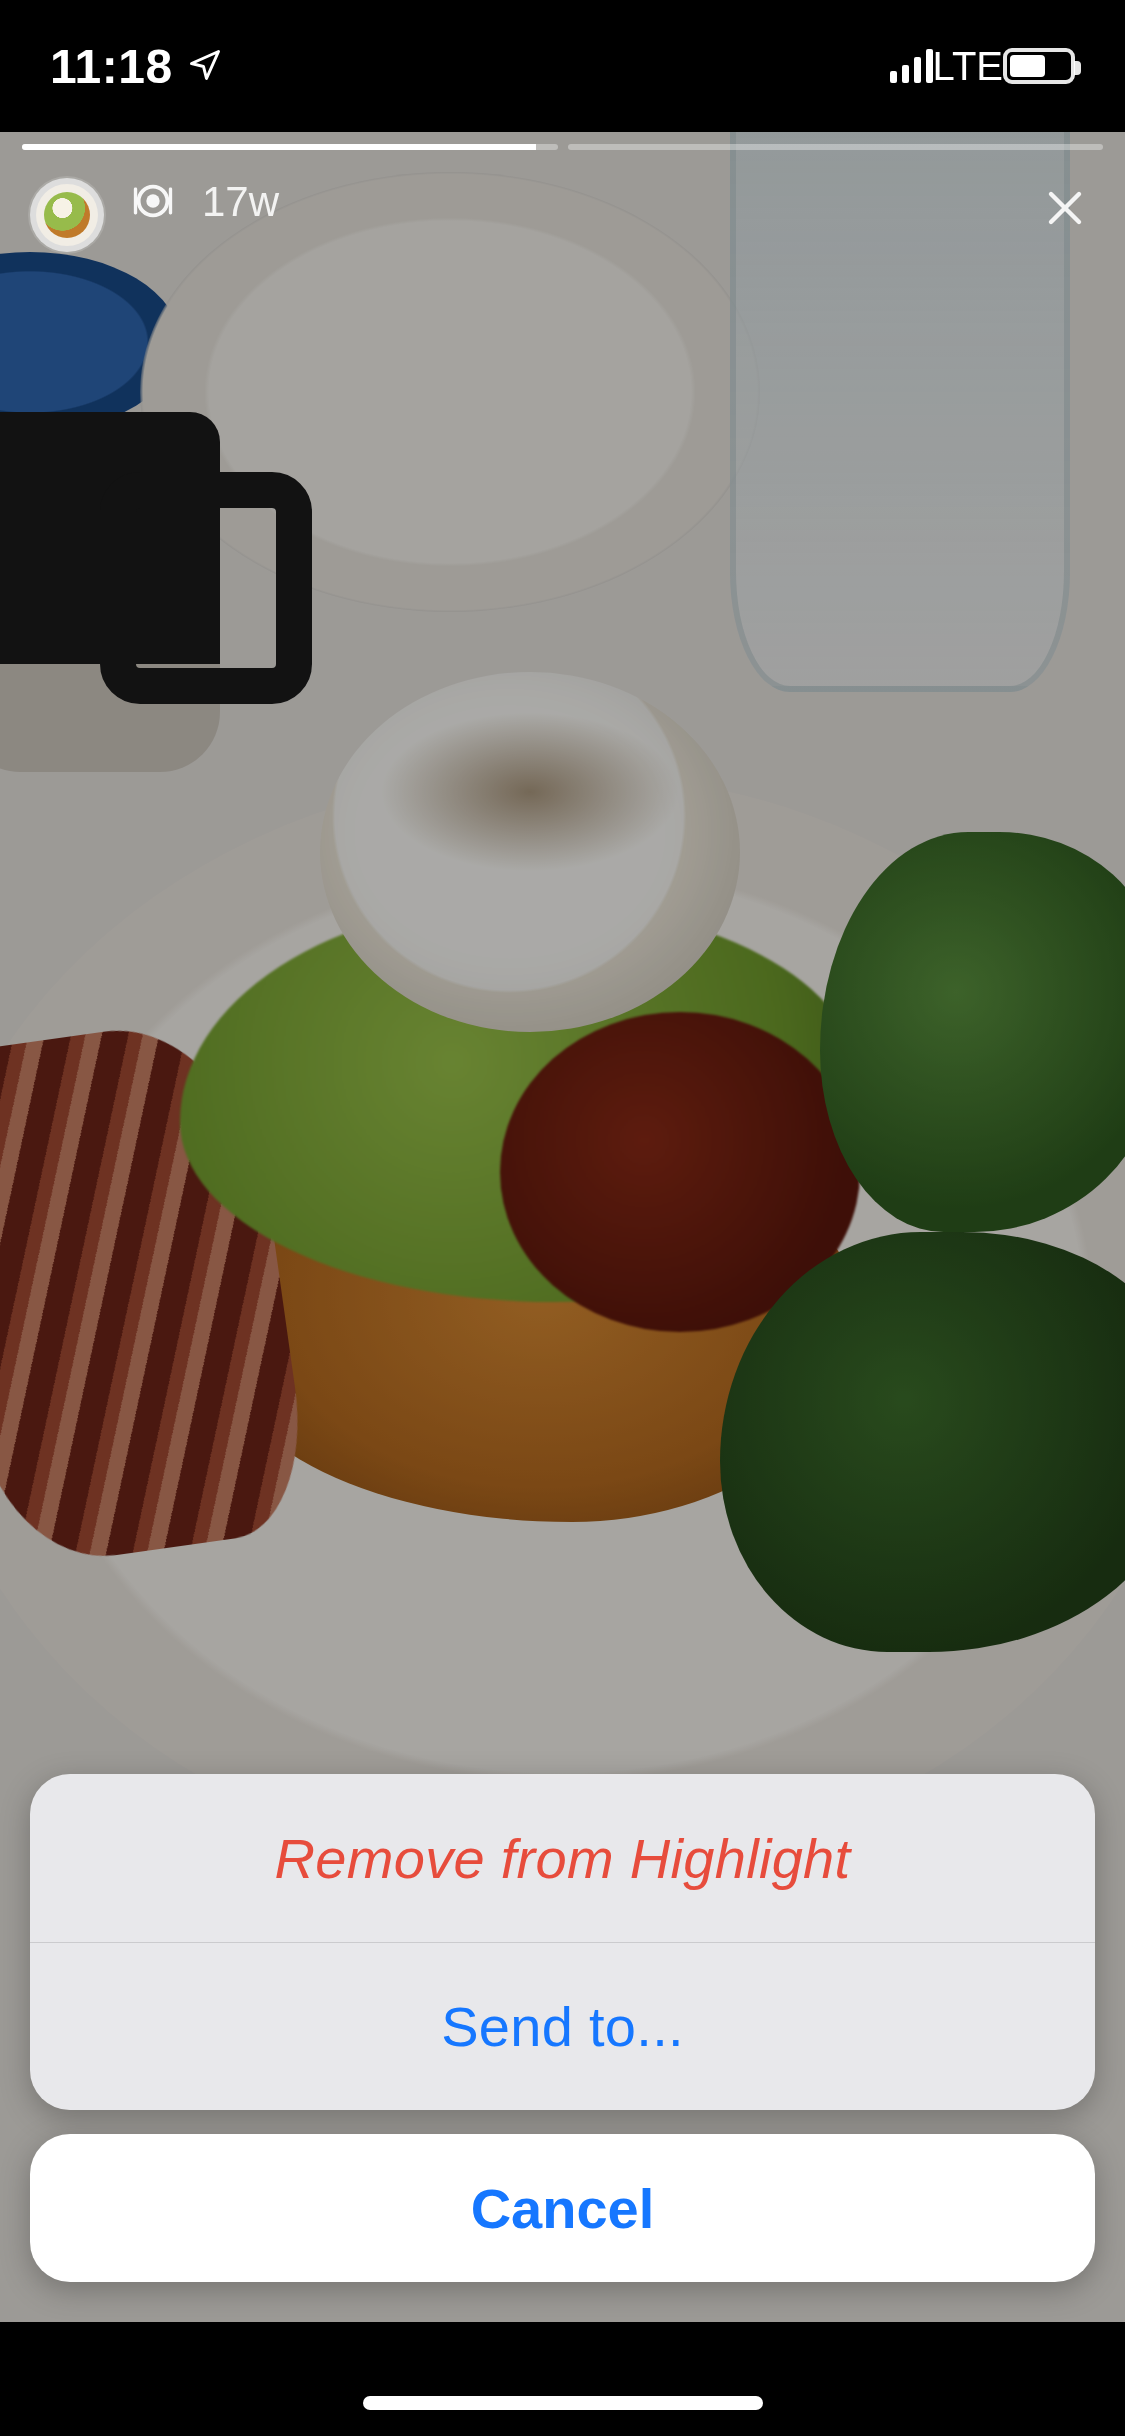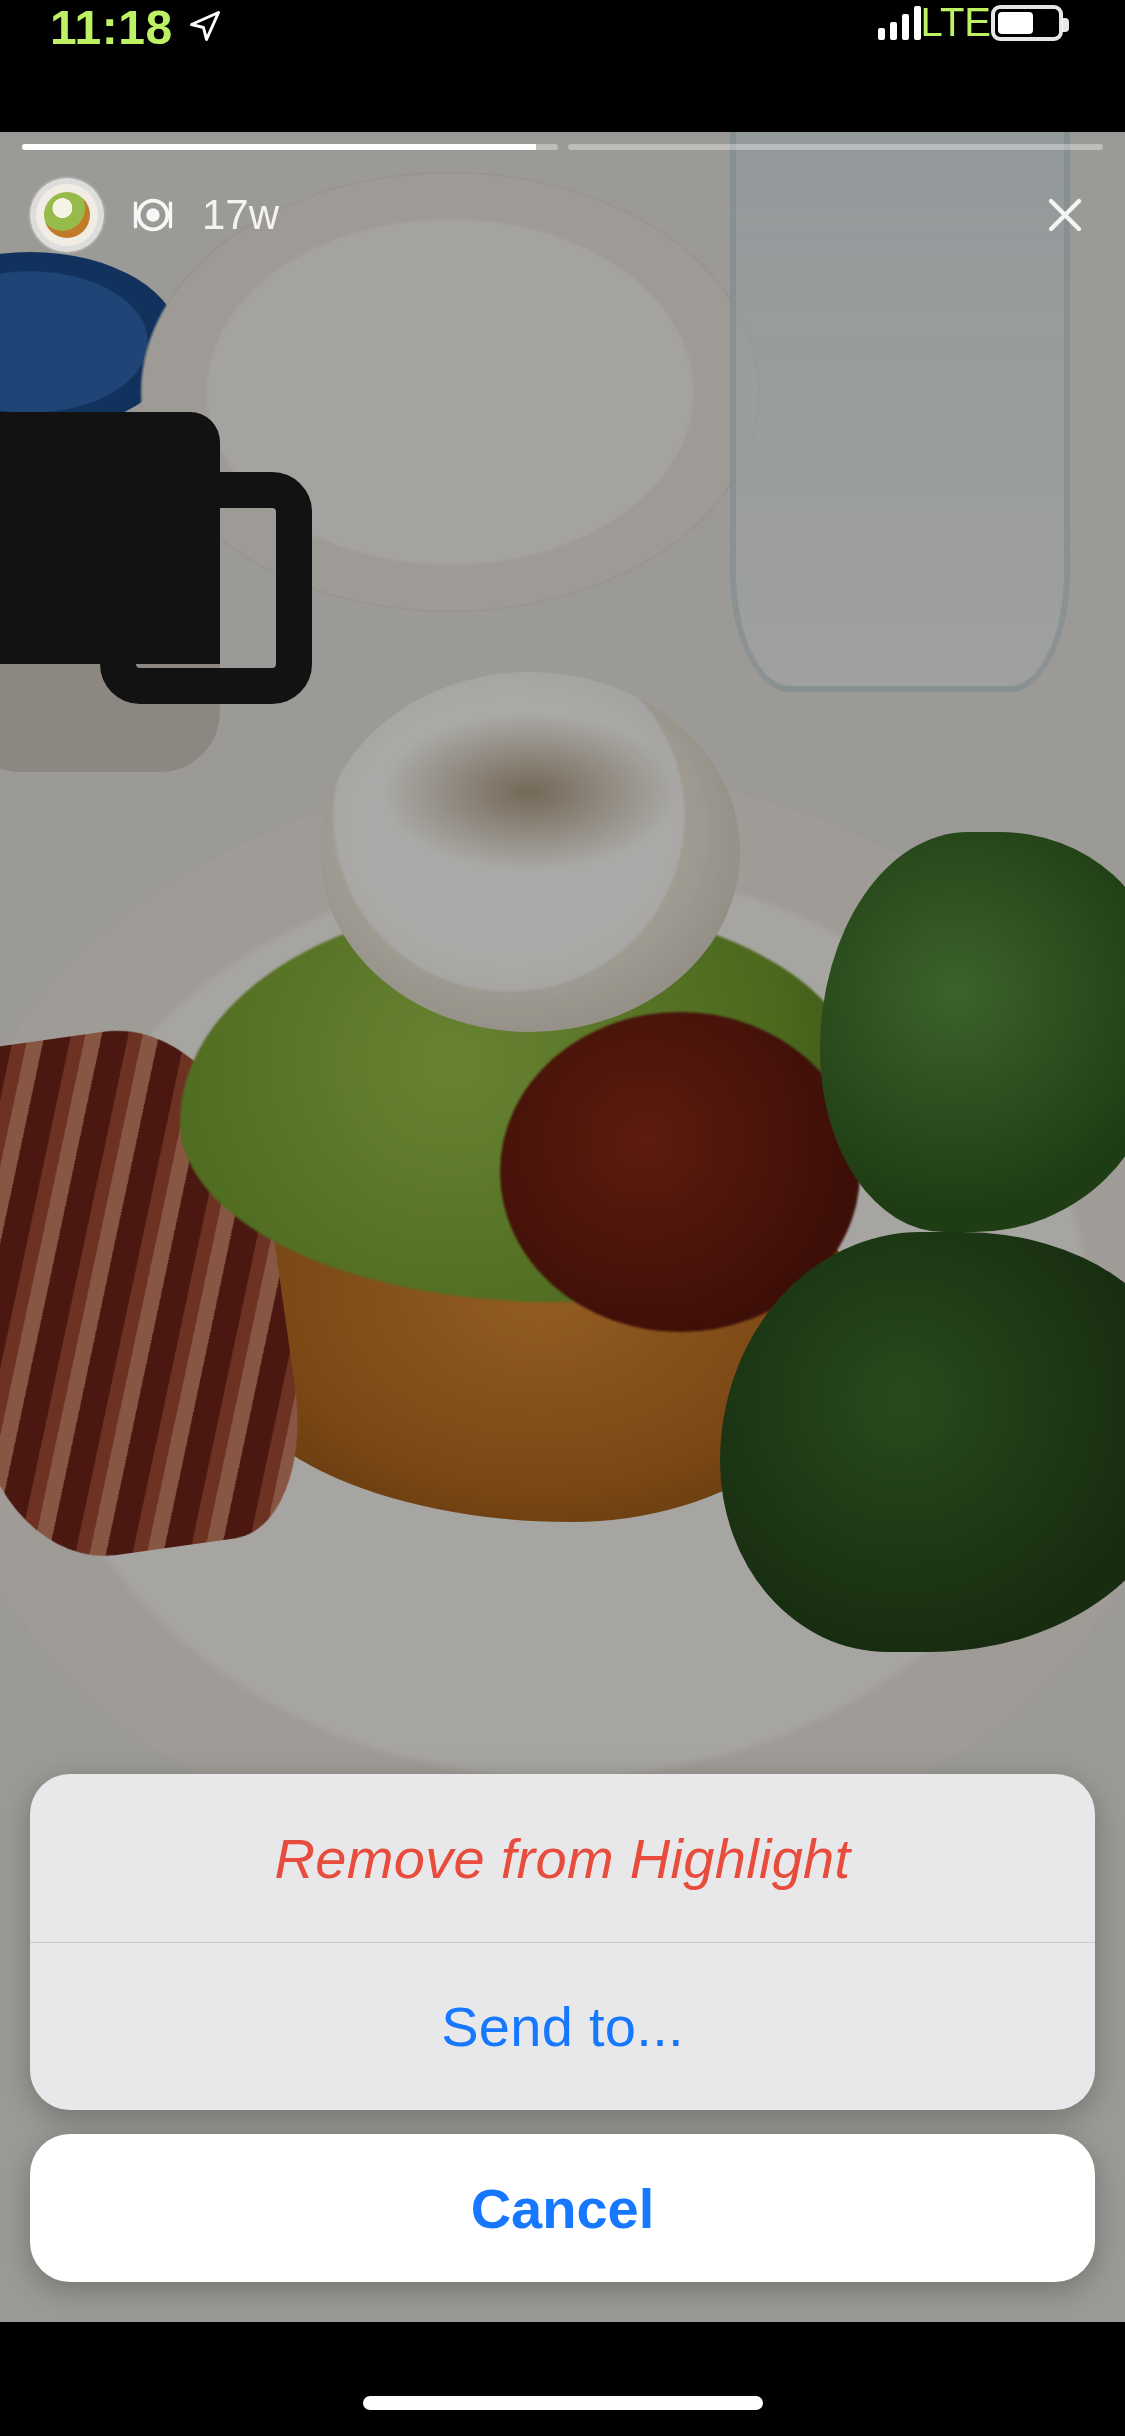--- a/index.html
+++ b/index.html
@@ -55,41 +55,41 @@
       border-radius: 50% 50% 45% 55% / 55% 45% 55% 45%; }
     .relish{ position:absolute; left:500px; top:880px; width:360px; height:320px;
       background: radial-gradient(circle at 40% 40%, #8a2a16, #5c170c 70%); border-radius:50%; filter:blur(1px);}
     .lettuce{ position:absolute; left:720px; top:1100px; width:460px; height:420px;
       background: radial-gradient(circle at 40% 40%, #3c6e2b, #224118 70%); border-radius:48% 52% 60% 40%/60% 40% 50% 50%; filter: blur(0.6px);}
     .lettuce2{ position:absolute; left:820px; top:700px; width:340px; height:400px;
       background: radial-gradient(circle at 40% 40%, #5a913e, #2e5a1f 70%); border-radius:48% 52% 60% 40%/60% 40% 50% 50%; filter: blur(0.6px);}
     .dim-overlay { position:absolute; inset:0; background: rgba(0,0,0,0.32); }
 
     
-    .status-bar { position:absolute; top:0; left:0; right:12px; height:132px; display:flex; align-items:flex-start; justify-content:space-between; padding: 0 50px; color:#bef264; z-index:20; }
+    .status-bar { position:absolute; top:0; left:0; right:0; height:132px; display:flex; align-items:center; justify-content:space-between; padding: 0 50px; color:#ffffff; z-index:20; }
     .status-left { display:flex; align-items:center; gap:14px; font-size:48px; font-weight:600; letter-spacing:0.5px;}
     .status-right { display:flex; align-items:center; gap:0; }
     .bars { display:flex; align-items:flex-end; gap:5px; height:34px;}
     .bars span { width:7px; background:#fff; border-radius:2px; }
     .bars span:nth-child(1){height:12px}
     .bars span:nth-child(2){height:18px}
     .bars span:nth-child(3){height:26px}
     .bars span:nth-child(4){height:34px}
     .net-label { font-size:40px; font-weight:500; }
     .battery { width:72px; height:36px; border:4px solid rgba(255,255,255,0.9); border-radius:9px; position:relative; }
     .battery::after{content:""; position:absolute; right:-10px; top:9px; width:7px; height:14px; background:rgba(255,255,255,0.9); border-radius:0 4px 4px 0;}
     .battery .fill{ position:absolute; left:3px; top:3px; bottom:3px; width:55%; background:#fff; border-radius:4px;}
 
     
     .progress-wrap{ position:absolute; top:144px; left:22px; right:22px; height:8px; display:flex; gap:10px; z-index:15;}
     .progress-seg{ flex:1; height:6px; border-radius:3px; background:rgba(255,255,255,0.35); overflow:hidden; }
     .progress-seg .fill{ height:100%; background:#fff; }
 
     
-    .story-header{ position:absolute; top:170px; left:30px; right:30px; height:90px; display:flex; align-items:center; gap:26px; z-index:15; color:rgba(255,255,255,0.92);}
+    .story-header{ position:absolute; top:178px; left:30px; right:30px; height:90px; display:flex; align-items:flex-start; gap:26px; z-index:15; color:rgba(255,255,255,0.92);}
     .avatar{ width:74px; height:74px; border-radius:50%; overflow:hidden; background:#ddd; position:relative; box-shadow: 0 0 0 2px rgba(255,255,255,0.15);}
     .avatar .mini-plate{position:absolute; inset:6px; border-radius:50%; background:#f1ede5;}
     .avatar .mini-food{position:absolute; left:14px; top:14px; width:46px; height:46px; border-radius:50%;
       background: radial-gradient(circle at 40% 35%, #f7f2e6 0 24%, #97bb4b 25% 55%, #c07a2a 56% 80%, #5a2714 81% 100%);}
     .highlight-icon { width:46px; height:46px; display:flex; align-items:center; justify-content:center; }
     .timestamp{ font-size:42px; font-weight:400; color:rgba(255,255,255,0.88);}
     .close-x{ margin-left:auto; width:60px; height:60px; display:flex; align-items:center; justify-content:center;}
 
     
     .sheet-wrap{ position:absolute; left:30px; right:30px; bottom:154px; z-index:30; }

